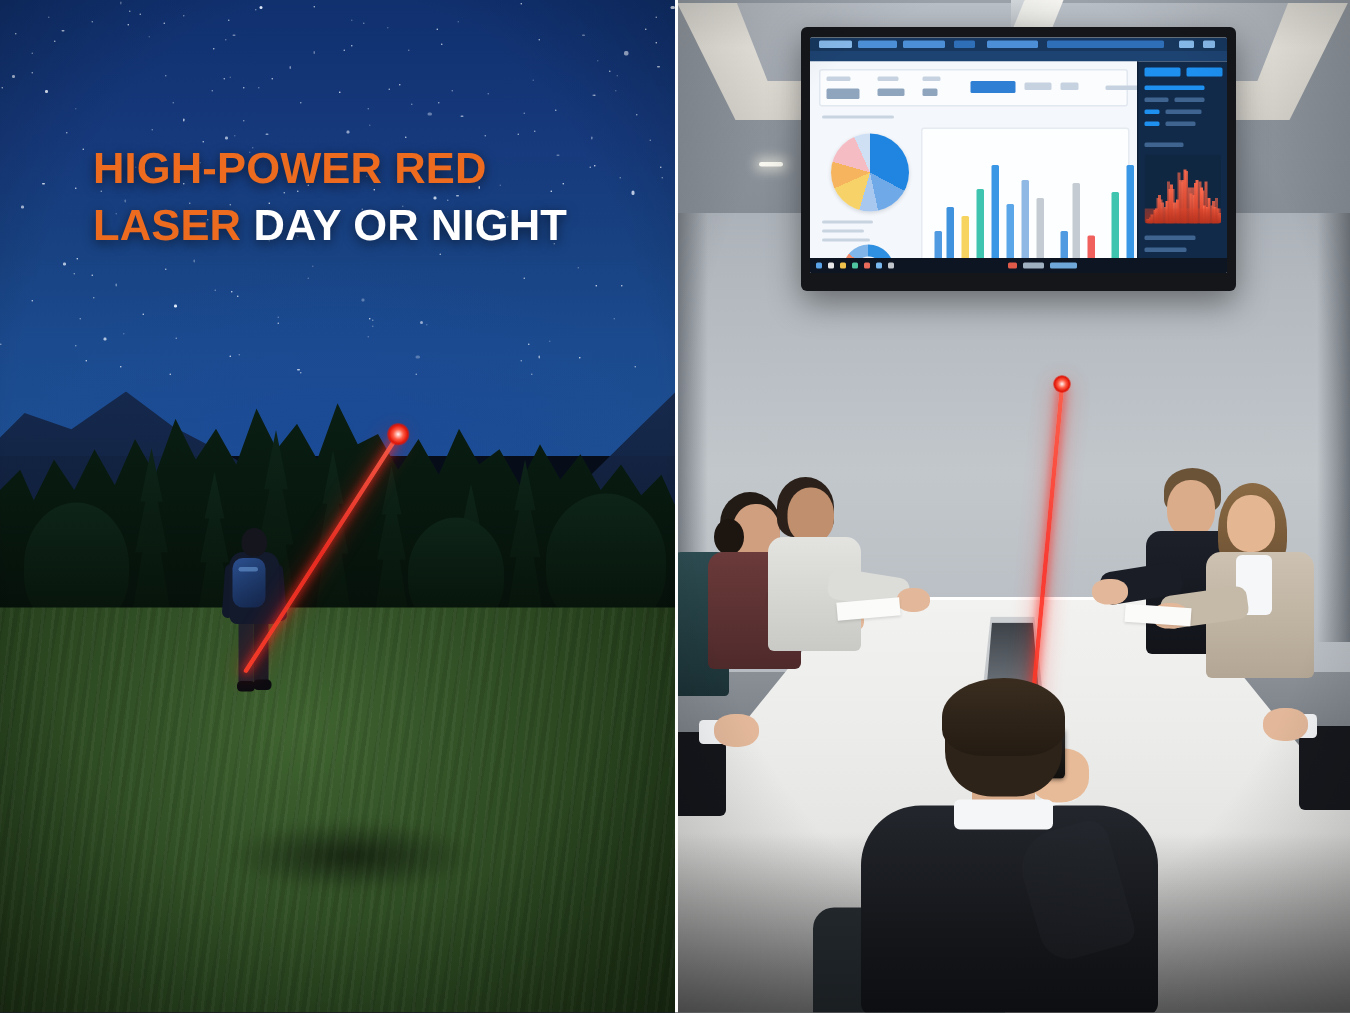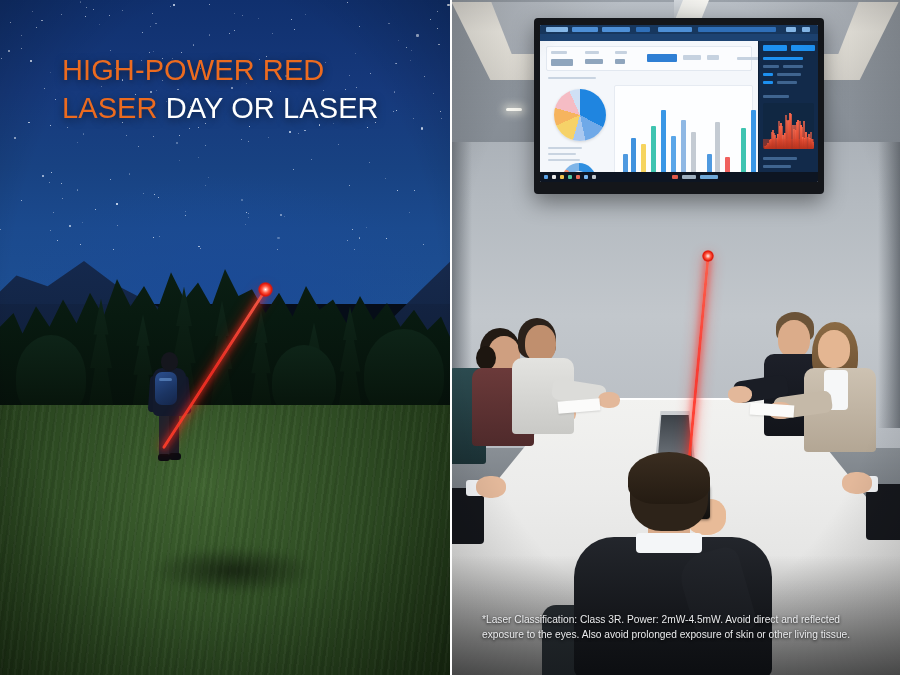--- a/index.html
+++ b/index.html
@@ -94,22 +94,23 @@
   }
   .dot {
     position:absolute; border-radius:50%;
     background:radial-gradient(circle, #fff6f4 0%, #ff5a42 32%, #e01608 58%, rgba(190,12,5,0) 78%);
   }
 
   .left-copy {
     position:absolute; left:62px; top:52px; width:370px; z-index:6;
   }
   .headline {
-    font-size:29px; font-weight:normal; line-height:1.3; letter-spacing:.1px;
+    font-size:29px; font-weight:bold; line-height:1.3; letter-spacing:.1px;
     text-shadow:0 2px 8px rgba(0,0,0,.55);
+    margin-top:43px;
   }
   .hl-orange { color:#ec6b1f; }
   .hl-white  { color:#ffffff; }
 
   .left-body {
     position:absolute; left:62px; bottom:36px; width:350px; z-index:6;
     color:#f3f5f3; font-size:17.5px; line-height:1.42;
     text-shadow:0 1px 5px rgba(0,0,0,.8);
   }
 
@@ -529,21 +530,21 @@
       <div class="hk-pack"></div>
       <div class="hk-head"></div>
     </div>
 
     <div class="beam" id="beam-left" style="left: 163px; top: 446.7px; width: 188.064px; height: 2.6px; transform: rotate(-57.1549deg);"></div>
     <div class="dot" style="left:258px; top:282px; width:15px; height:15px;"></div>
 
     <div class="left-copy">
       <div class="headline">
         <span class="hl-orange">HIGH-POWER RED</span><br>
-        <span class="hl-orange">LASER</span><span class="hl-white"> DAY OR LASER</span>
+        <span class="hl-orange">LASER</span><span class="hl-white"> DAY OR NIGHT</span>
       </div>
     </div>
 
     <div class="vignette"></div>
   </div>
 
   <div class="gap"></div>
 
   <div class="right-panel">
 
@@ -762,16 +763,15 @@
       <div class="pr-neck"></div>
       <div class="pr-collar"></div>
       <div class="pr-head"></div>
       <div class="pr-hair"></div>
     </div>
 
     <div class="beam" id="beam-right" style="left: 236px; top: 490.6px; width: 237.023px; height: 2.8px; transform: rotate(-84.6743deg);"></div>
     <div class="dot" style="left:252px; top:250px; width:12px; height:12px; z-index:16;"></div>
 
     <div class="darkbottom"></div>
-    <div class="disclaimer">*Laser Classification: Class 3R. Power: 2mW-4.5mW. Avoid direct and reflected exposure to the eyes. Also avoid prolonged exposure of skin or other living tissue.</div>
     <div class="vignette"></div>
   </div>
 </div>
 
 </body></html>

